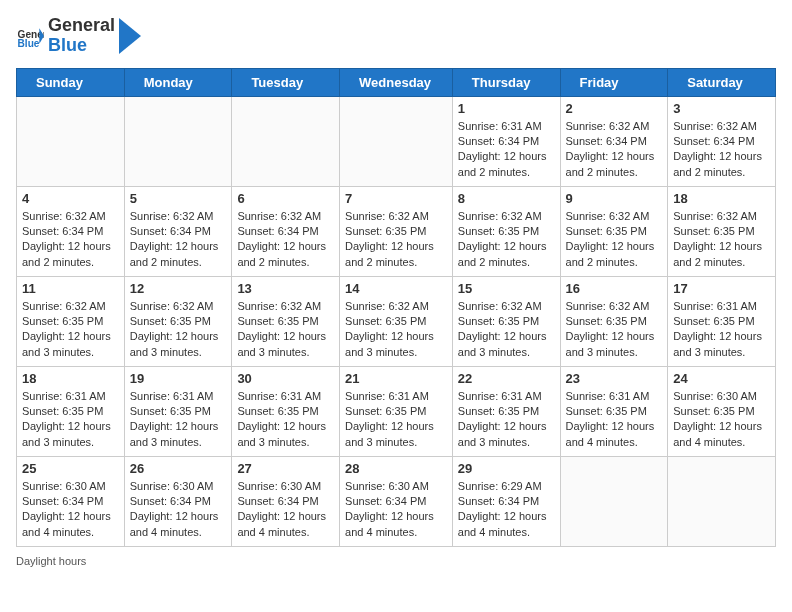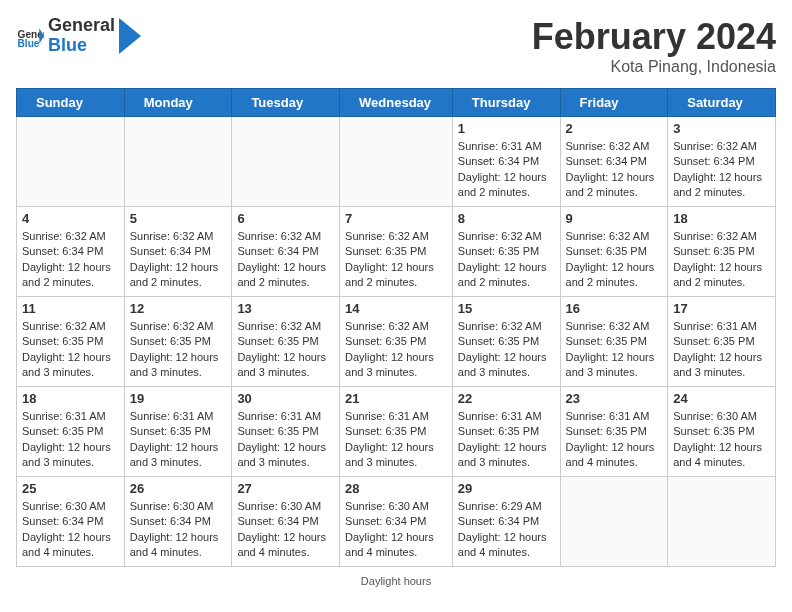--- a/index.html
+++ b/index.html
@@ -69,45 +69,40 @@
       line-height: 1.4;
       color: #333;
     }
     .empty-cell {
       background: #fafafa;
     }
     .footer {
       margin-top: 8px;
       font-size: 11px;
       color: #555;
-      text-align: center;
     }
   </style>
 </head>
 <body>
 
 <div class="header">
   <div class="logo">
     <svg class="logo-icon" viewBox="0 0 36 36" xmlns="http://www.w3.org/2000/svg">
       <text x="2" y="20" font-size="13" font-weight="bold" fill="#333" font-family="Arial">General</text>
       <text x="2" y="32" font-size="13" font-weight="bold" fill="#2176c7" font-family="Arial">Blue</text>
       <polygon points="30,8 36,18 30,28" fill="#2176c7"></polygon>
     </svg>
     <div style="display:flex;flex-direction:column;line-height:1.1;">
       <span style="font-size:18px;font-weight:bold;color:#333;">General</span>
       <span style="font-size:18px;font-weight:bold;color:#2176c7;">Blue</span>
     </div>
     <svg width="22" height="36" viewBox="0 0 22 36">
       <polygon points="0,0 22,18 0,36" fill="#2176c7"></polygon>
     </svg>
   </div>
-  <div class="title-block">
-    <div class="calendar-title">February 2024</div>
-    <div class="calendar-subtitle">Kota Pinang, Indonesia</div>
-  </div>
 </div>
 
 <table>
   <thead>
     <tr>
     <th>Sunday</th>
         <th>Monday</th>
         <th>Tuesday</th>
         <th>Wednesday</th>
         <th>Thursday</th>

